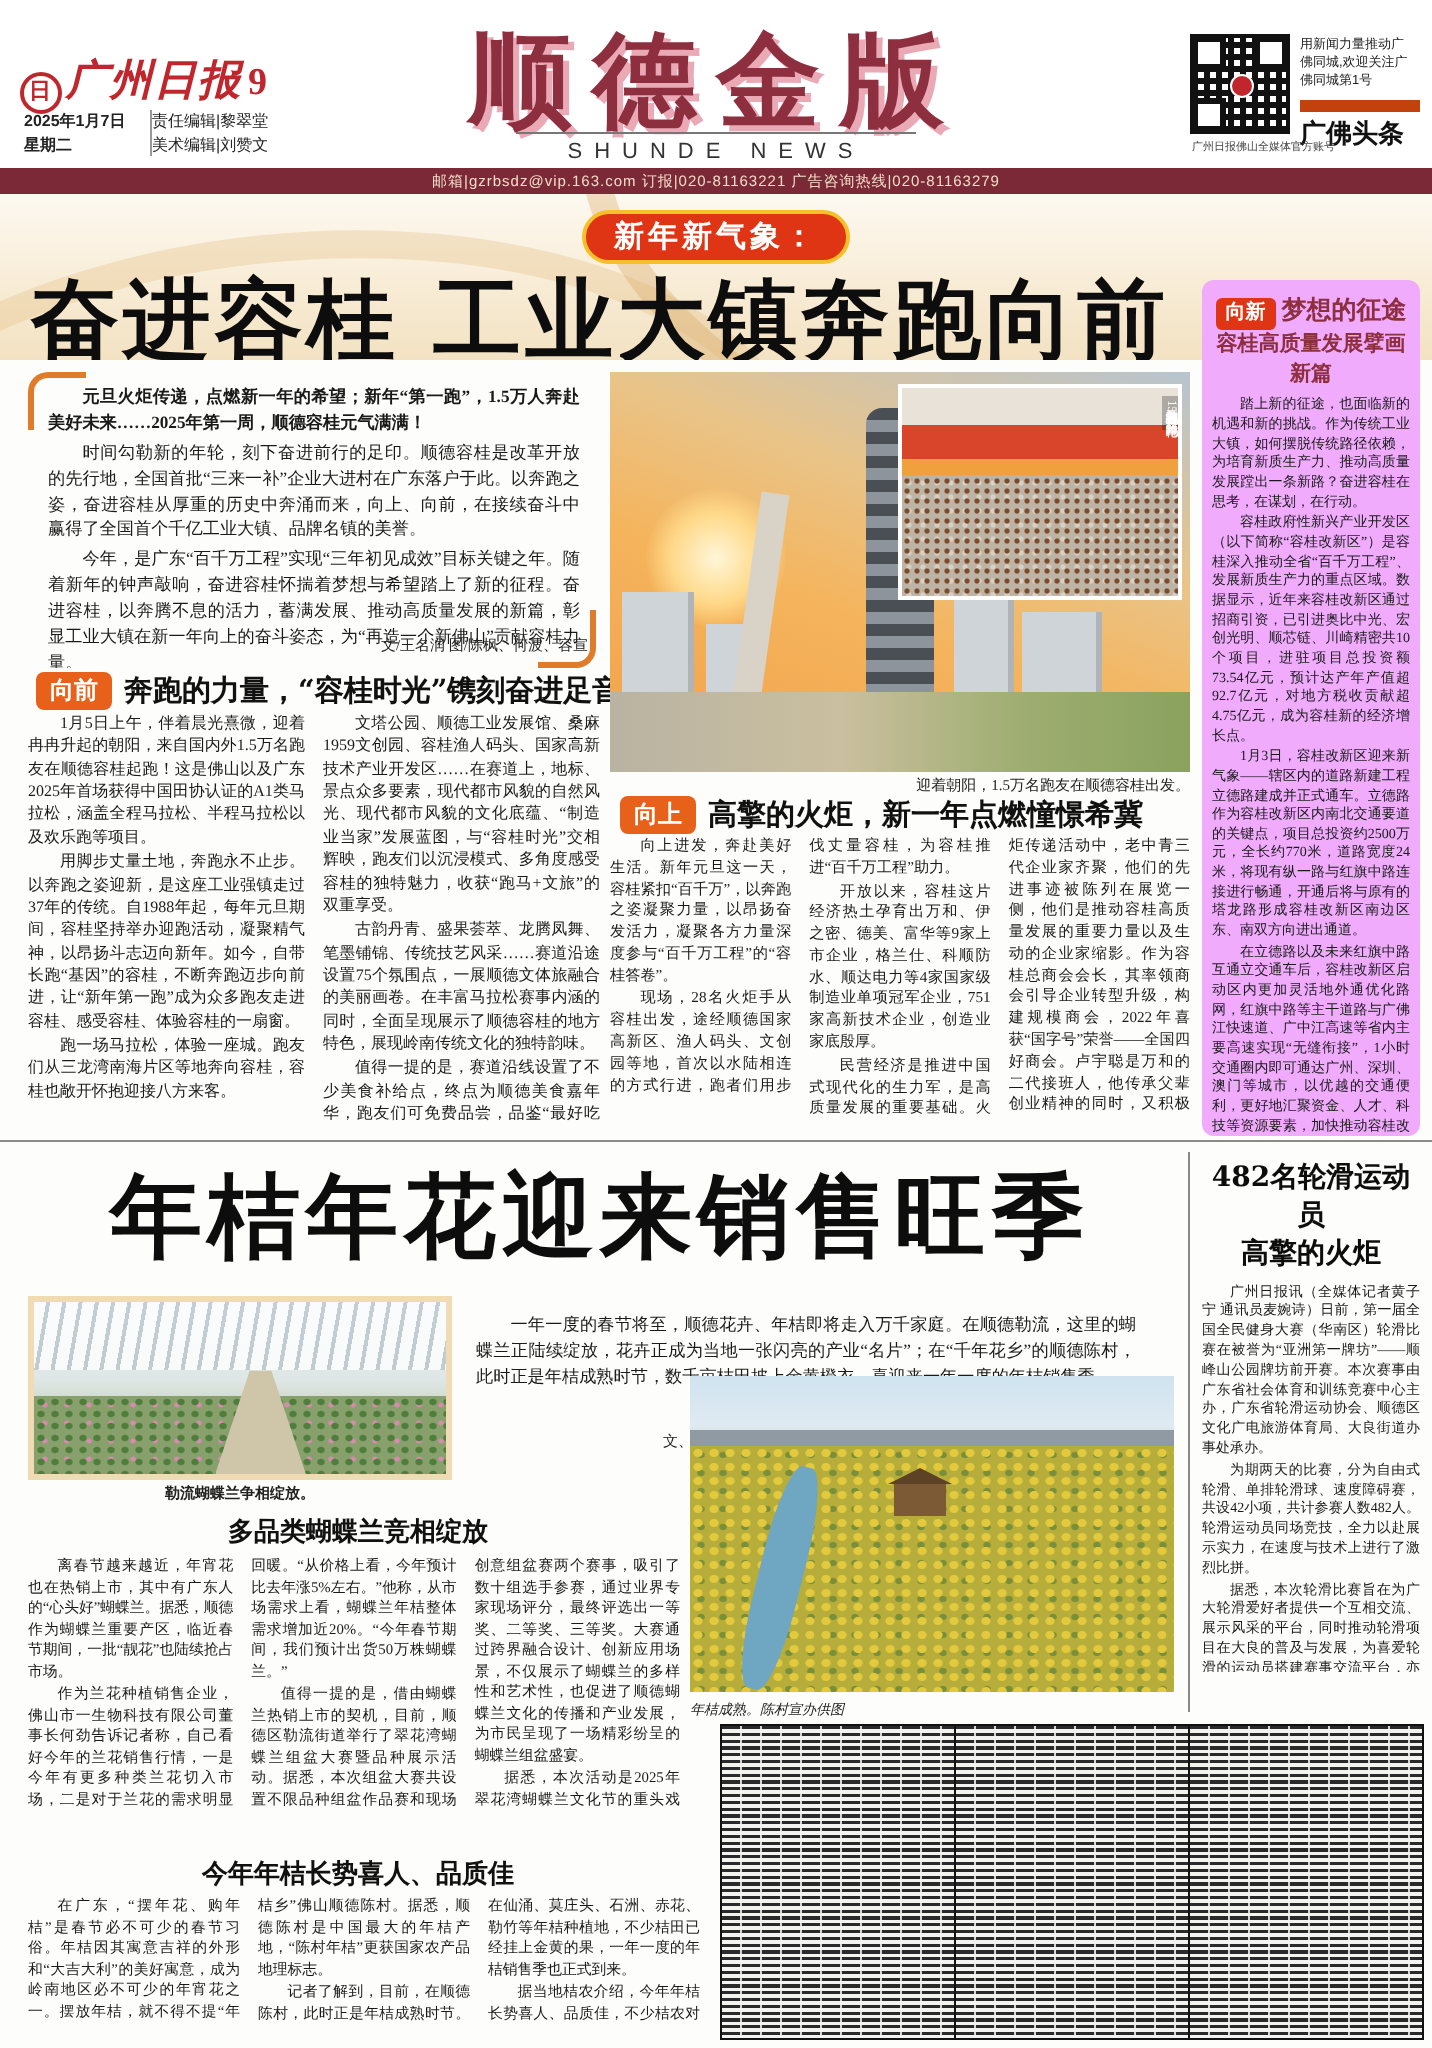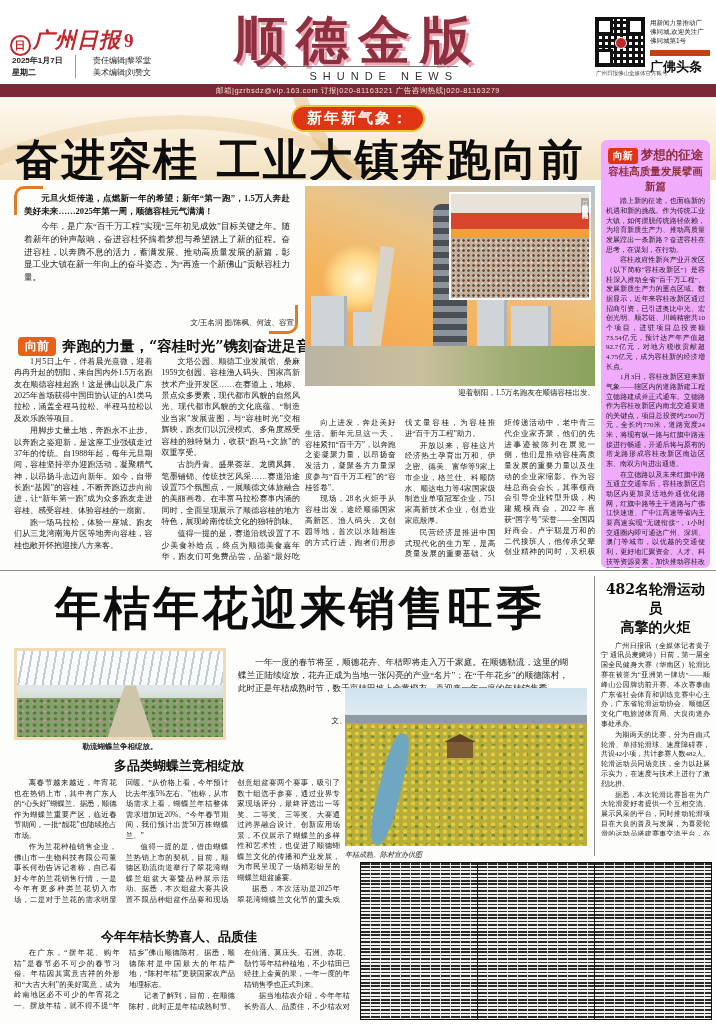--- a/index.html
+++ b/index.html
@@ -10,25 +10,25 @@
   .masthead{position:absolute;left:0;top:0;width:716px;height:84px;background:#fff;}
   .gzlogo{position:absolute;left:10px;top:26px;color:#c0272d;font-weight:bold;
           font-size:21px;font-style:italic;letter-spacing:1px;white-space:nowrap;}
   .gzlogo .pageno{font-style:normal;font-size:19px;margin-left:3px;color:#c0272d;}
   .logo-glyph{display:inline-block;width:17px;height:17px;border:2px solid #c0272d;border-radius:50%;
           color:#c0272d;font-size:11px;line-height:17px;text-align:center;font-style:normal;vertical-align:-2px;margin-right:2px;}
   .dateblock{position:absolute;left:12px;top:55px;font-size:8px;line-height:1.45;color:#222;
              font-family:"Liberation Sans",sans-serif;}
   .dateblock .d1{font-weight:bold;}
   .editors{position:absolute;left:75px;top:55px;font-size:8px;line-height:1.45;color:#222;
-           border-left:1px solid #999;padding-left:17px;font-family:"Liberation Sans",sans-serif;}
+           border-left:1px solid #999;padding-left:0;font-family:"Liberation Sans",sans-serif;}
   .edition-title{position:absolute;left:0;top:6px;width:716px;text-align:center;
                  font-size:52px;font-weight:bold;color:#8e2f40;letter-spacing:10px;
                  text-shadow:3px 3px 0 #e9aab6;font-family:"DejaVu Serif",serif;}
-  .edition-sub{position:absolute;left:258px;top:66px;width:200px;text-align:right;
+  .edition-sub{position:absolute;left:258px;top:66px;width:200px;text-align:center;
                font-size:11px;letter-spacing:6px;color:#333;font-family:"Liberation Sans",sans-serif;
                border-top:1px solid #777;padding-top:3px;}
   .qrbox{position:absolute;right:8px;top:18px;width:112px;height:62px;}
   .qr{position:absolute;left:0;top:0;width:48px;height:48px;background:
       repeating-linear-gradient(0deg,#111 0 3px,transparent 3px 6px),
       repeating-linear-gradient(90deg,#111 0 3px,#fff 3px 6px);outline:2px solid #111;outline-offset:-1px;}
   .qr .eye{position:absolute;width:11px;height:11px;border:3px solid #111;background:#fff;}
   .qr .e1{left:0;top:0}.qr .e2{right:0;top:0}.qr .e3{left:0;bottom:0}
   .qr .dot{position:absolute;left:19px;top:19px;width:10px;height:10px;border-radius:50%;background:#c0272d;border:1px solid #fff;}
   .qrtext{position:absolute;left:54px;top:0;width:58px;font-size:6.5px;line-height:1.4;color:#222;
@@ -197,20 +197,21 @@
 
   <div class="banner">
     <div class="swoosh sw1"></div>
     <div class="swoosh sw2"></div>
     <div class="kicker">新年新气象：</div>
     <div class="lead-headline">奋进容桂 工业大镇奔跑向前</div>
   </div>
 
   <div class="introbox">
     <p class="b">元旦火炬传递，点燃新一年的希望；新年“第一跑”，1.5万人奔赴美好未来……2025年第一周，顺德容桂元气满满！</p>
+    <p>时间勾勒新的年轮，刻下奋进前行的足印。顺德容桂是改革开放的先行地，全国首批“三来一补”企业大进村在广东落户于此。以奔跑之姿，奋进容桂从厚重的历史中奔涌而来，向上、向前，在接续奋斗中赢得了全国首个千亿工业大镇、品牌名镇的美誉。</p>
     <p>今年，是广东“百千万工程”实现“三年初见成效”目标关键之年。随着新年的钟声敲响，奋进容桂怀揣着梦想与希望踏上了新的征程。奋进容桂，以奔腾不息的活力，蓄满发展、推动高质量发展的新篇，彰显工业大镇在新一年向上的奋斗姿态，为“再造一个新佛山”贡献容桂力量。</p>
   </div>
   <div class="byline1">文/王名润  图/陈枫、何波、容宣</div>
 
   <div class="sec-head" id="sec-fwd-head">
     <span class="badge">向前</span><span class="sec-title">奔跑的力量，“容桂时光”镌刻奋进足音</span>
   </div>
   <div class="colsbox" id="sec-fwd-body">
     <p>1月5日上午，伴着晨光熹微，迎着冉冉升起的朝阳，来自国内外1.5万名跑友在顺德容桂起跑！这是佛山以及广东2025年首场获得中国田协认证的A1类马拉松，涵盖全程马拉松、半程马拉松以及欢乐跑等项目。</p>
     <p>用脚步丈量土地，奔跑永不止步。以奔跑之姿迎新，是这座工业强镇走过37年的传统。自1988年起，每年元旦期间，容桂坚持举办迎跑活动，凝聚精气神，以昂扬斗志迈向新年。如今，自带长跑“基因”的容桂，不断奔跑迈步向前进，让“新年第一跑”成为众多跑友走进容桂、感受容桂、体验容桂的一扇窗。</p>
@@ -230,20 +231,23 @@
     <div class="road"></div>
     <div class="tower"></div>
     <div class="ground"></div>
     <div class="inset">
       <div class="crowd"></div>
       <div class="vcap">顺德容桂迎春马拉松1月5日鸣枪开跑。</div>
     </div>
   </div>
   <div class="photocap1">迎着朝阳，1.5万名跑友在顺德容桂出发。</div>
 
+  <div class="sec-head" id="sec-up-head">
+    <span class="badge">向上</span><span class="sec-title">高擎的火炬，新一年点燃憧憬希冀</span>
+  </div>
   <div class="colsbox" id="sec-up-body">
     <p>向上进发，奔赴美好生活。新年元旦这一天，容桂紧扣“百千万”，以奔跑之姿凝聚力量，以昂扬奋发活力，凝聚各方力量深度参与“百千万工程”的“容桂答卷”。</p>
     <p>现场，28名火炬手从容桂出发，途经顺德国家高新区、渔人码头、文创园等地，首次以水陆相连的方式行进，跑者们用步伐丈量容桂，为容桂推进“百千万工程”助力。</p>
     <p>开放以来，容桂这片经济热土孕育出万和、伊之密、德美、富华等9家上市企业，格兰仕、科顺防水、顺达电力等4家国家级制造业单项冠军企业，751家高新技术企业，创造业家底殷厚。</p>
     <p>民营经济是推进中国式现代化的生力军，是高质量发展的重要基础。火炬传递活动中，老中青三代企业家齐聚，他们的先进事迹被陈列在展览一侧，他们是推动容桂高质量发展的重要力量以及生动的企业家缩影。作为容桂总商会会长，其率领商会引导企业转型升级，构建规模商会，2022年喜获“国字号”荣誉——全国四好商会。卢宇聪是万和的二代接班人，他传承父辈创业精神的同时，又积极推动企业变革创新，确立全新品牌口号，致力打造“国民厨卫大品牌”。</p>
 
   </div>
 
   <div class="sidebar1">
     <div class="s1title">

